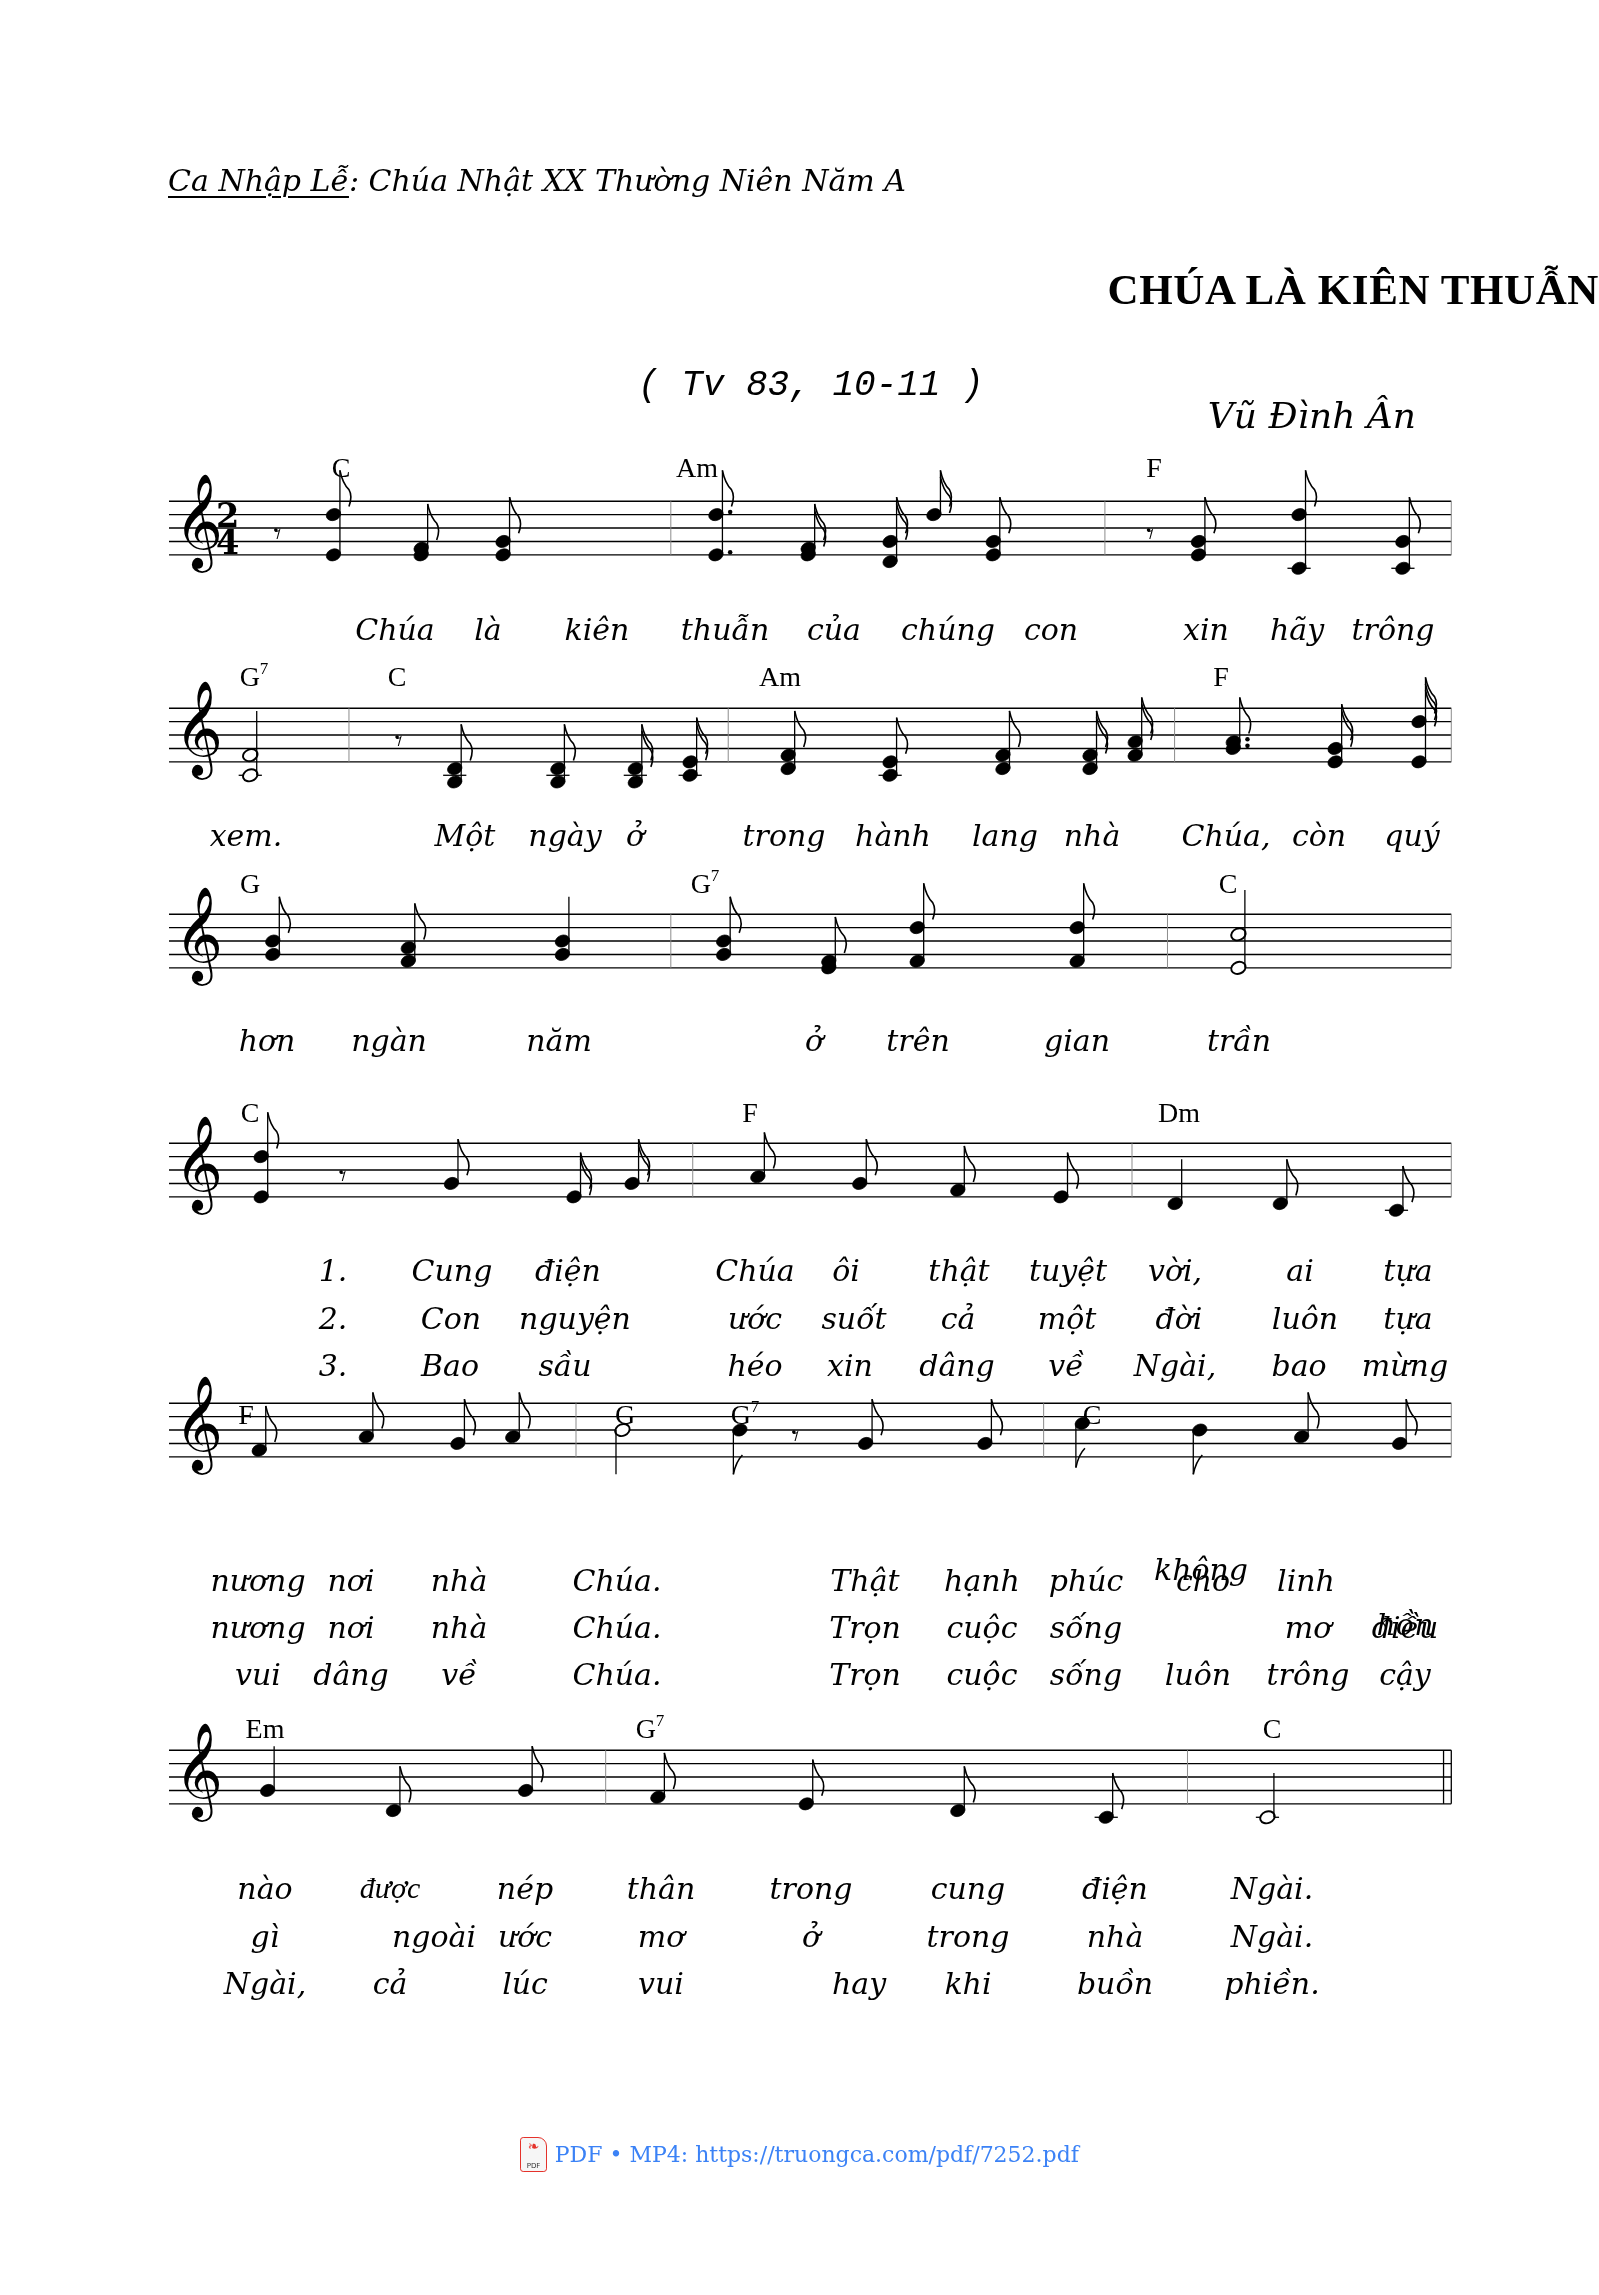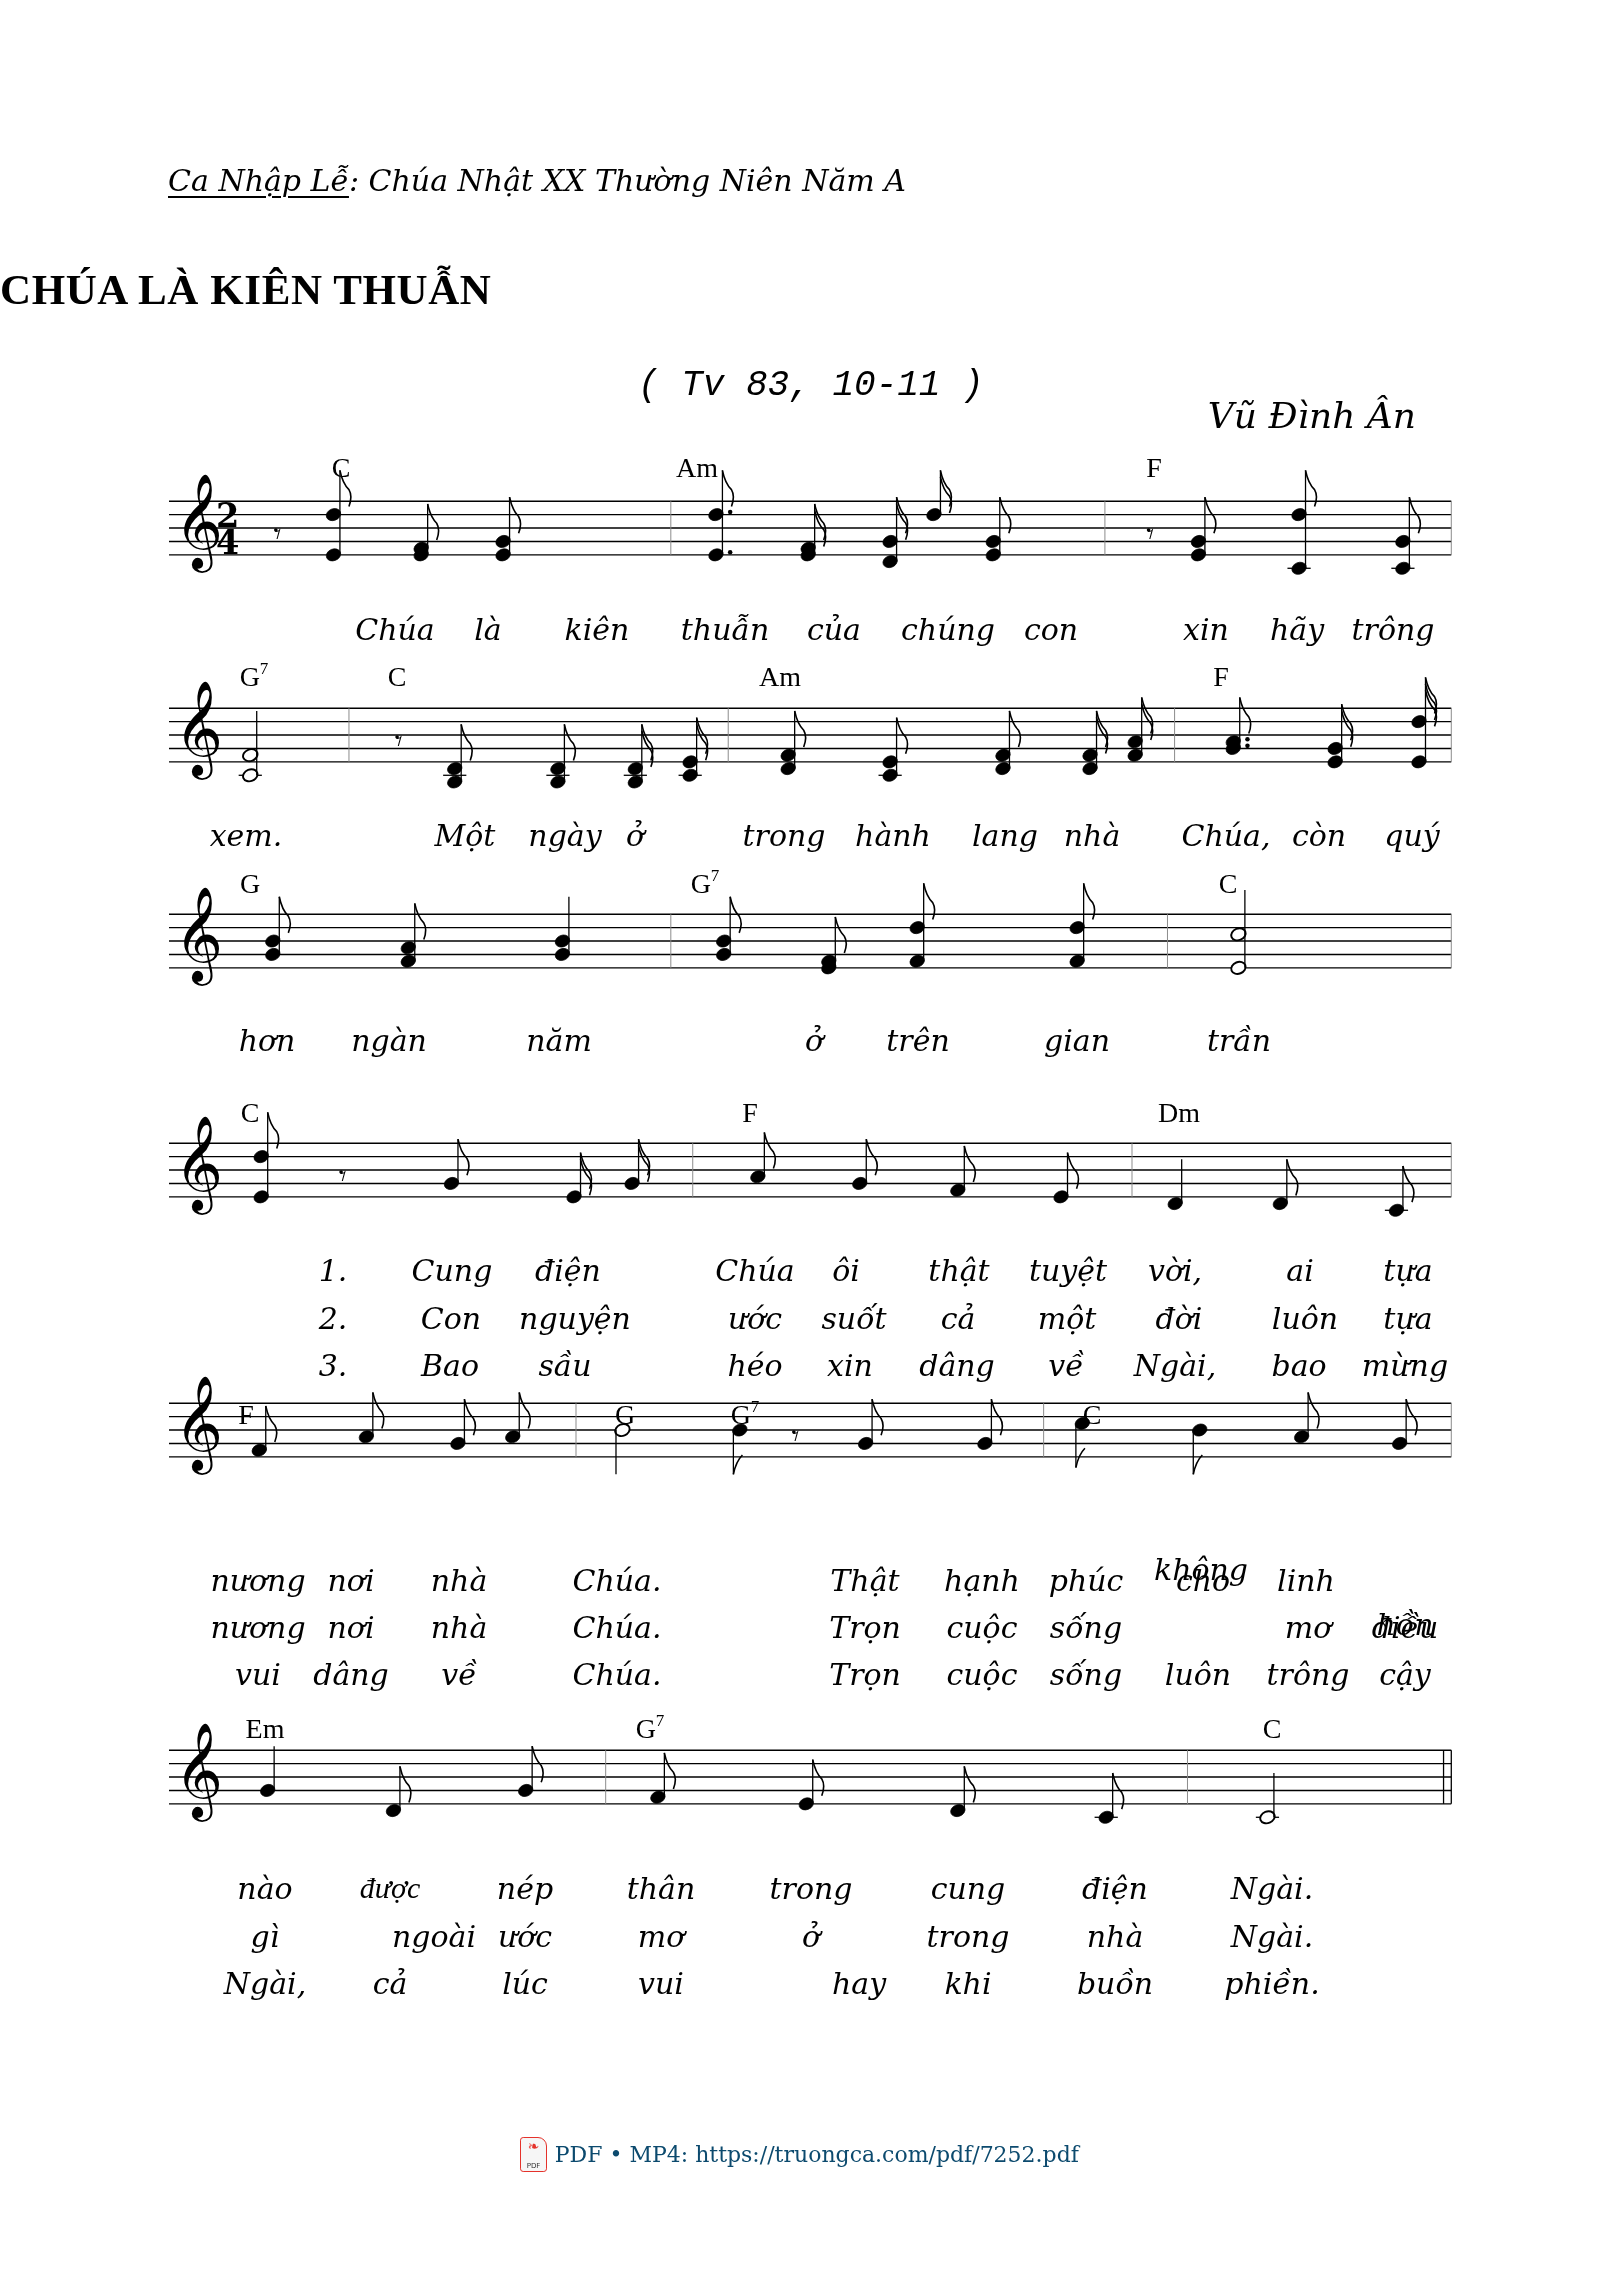--- a/index.html
+++ b/index.html
@@ -2,35 +2,35 @@
 <html style="font-size:10.3px"><head>
 <meta charset="utf-8">
 <style>
   html, body { margin: 0; padding: 0; background: #ffffff; }
   body { width: 1599px; height: 2295px; position: relative; overflow: hidden;
          font-family: "DejaVu Serif", "Liberation Serif", serif; color: #000; }
   .abs { position: absolute; }
   .header-line { left: 168px; top: 163px; font-size: 30px; font-style: italic;
                  font-family: "DejaVu Serif", serif; white-space: nowrap; }
   .header-line .u { text-decoration: underline; text-underline-offset: 5.2px; text-decoration-thickness: 1.9px; }
-  .title { left: 0; width: 1599px; top: 265px; text-align: left; font-size: 43px; font-weight: bold;
+  .title { left: 0; width: 1599px; top: 265px; text-align: right; font-size: 43px; font-weight: bold;
            font-family: "Liberation Serif", "DejaVu Serif", serif; letter-spacing: 0.6px; }
   .subtitle { left: 638px; top: 365px; font-size: 36px; font-style: italic; font-family: Liberation Mono, monospace; white-space: nowrap; }
   .composer { right: 183px; top: 395px; font-size: 36px; font-style: italic; font-family: "DejaVu Serif", serif; white-space: nowrap; }
   .staff-svg { position: absolute; left: 0; top: 0; overflow: visible; }
   .chord { position: absolute; font-size: 28px; font-family: "Liberation Serif", "DejaVu Serif", serif; transform: translateX(-50%); white-space: nowrap; }
   .chord sup { font-size: 17px; vertical-align: 11.6px; line-height: 0; }
   .lyric { position: absolute; font-size: 30px; font-style: italic; font-family: "DejaVu Serif", serif; transform: translateX(-50%); white-space: nowrap; }
   .verse-num { font-style: italic; }
   .footer { left: 0; width: 1599px; top: 2137px; text-align: center; font-size: 22px; font-family: "DejaVu Serif", serif; white-space: nowrap; }
   .pdf-icon { display: inline-block; width: 27px; height: 35px; border: 1.9px solid #e5322b; border-radius: 3.2px 9px 3.2px 3.2px;
               vertical-align: middle; margin-right: 7.7px; position: relative; background: #f6f6f6; box-sizing: border-box; }
   .pdf-icon .glyph { position: absolute; left: 0; right: 0; top: 1.3px; text-align: center; color: #e5322b; font-size: 14px; line-height: 15.5px; }
   .pdf-icon .lbl { position: absolute; left: 0; right: 0; bottom: 1.3px; text-align: center; color: #333; font-size: 7px; font-family: "DejaVu Sans", sans-serif; }
-  .footer-text { vertical-align: middle; color: #0c4a6e; margin-top: 17px; }
+  .footer-text { vertical-align: middle; color: #3b82f6; margin-top: 17px; }
 </style>
 </head>
 <body>
 
 <div class="abs header-line">
   <span class="u">Ca Nhập Lễ</span><span>: Chúa Nhật XX Thường Niên Năm A</span>
 </div>
 <div class="abs title">CHÚA LÀ KIÊN THUẪN</div>
 <div class="abs subtitle">( Tv 83, 10-11 )</div>
 <div class="abs composer">Vũ Đình Ân</div>

